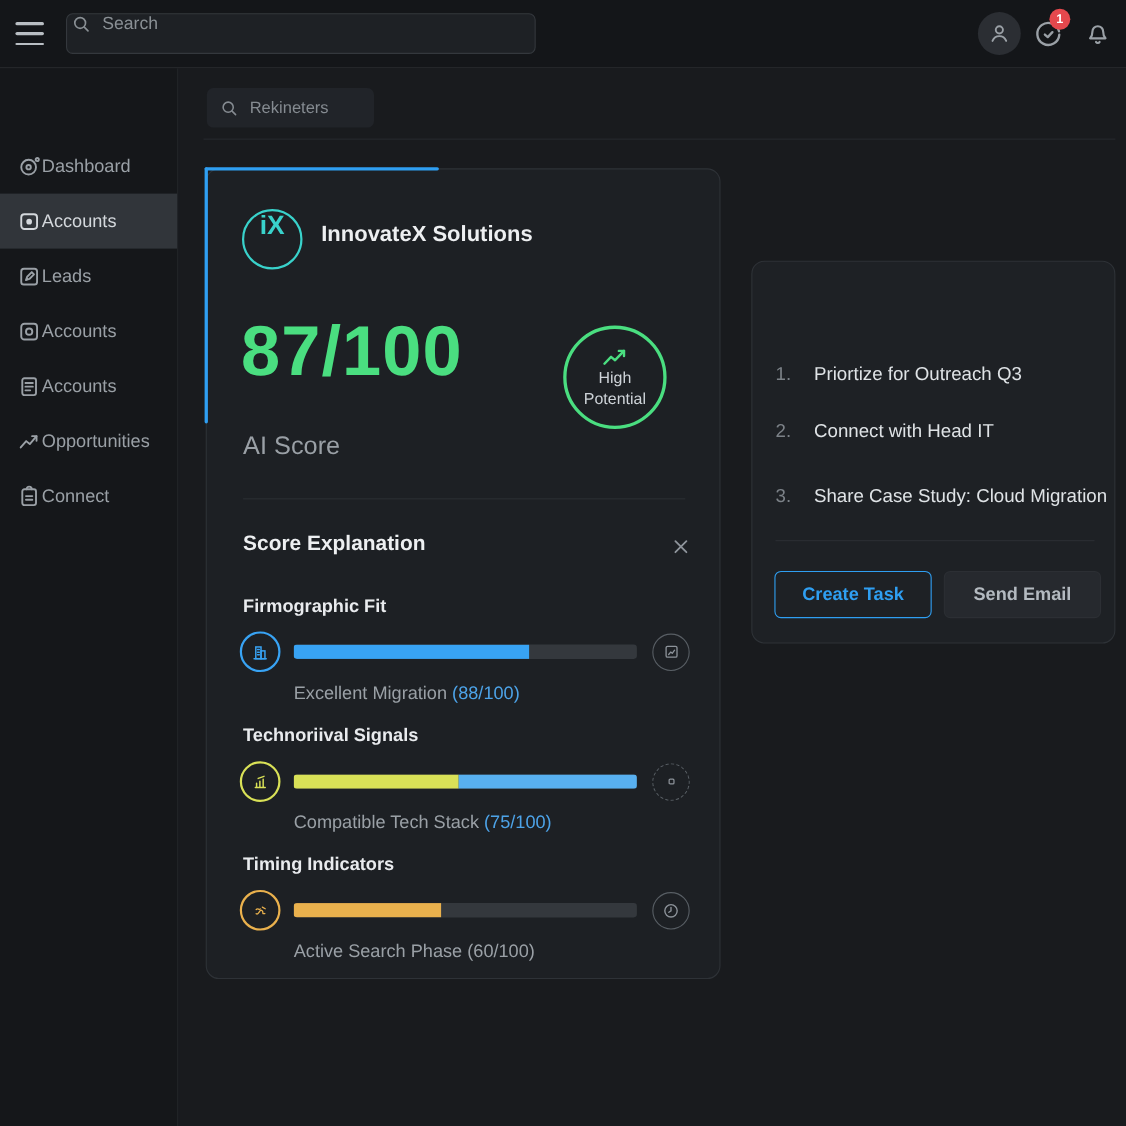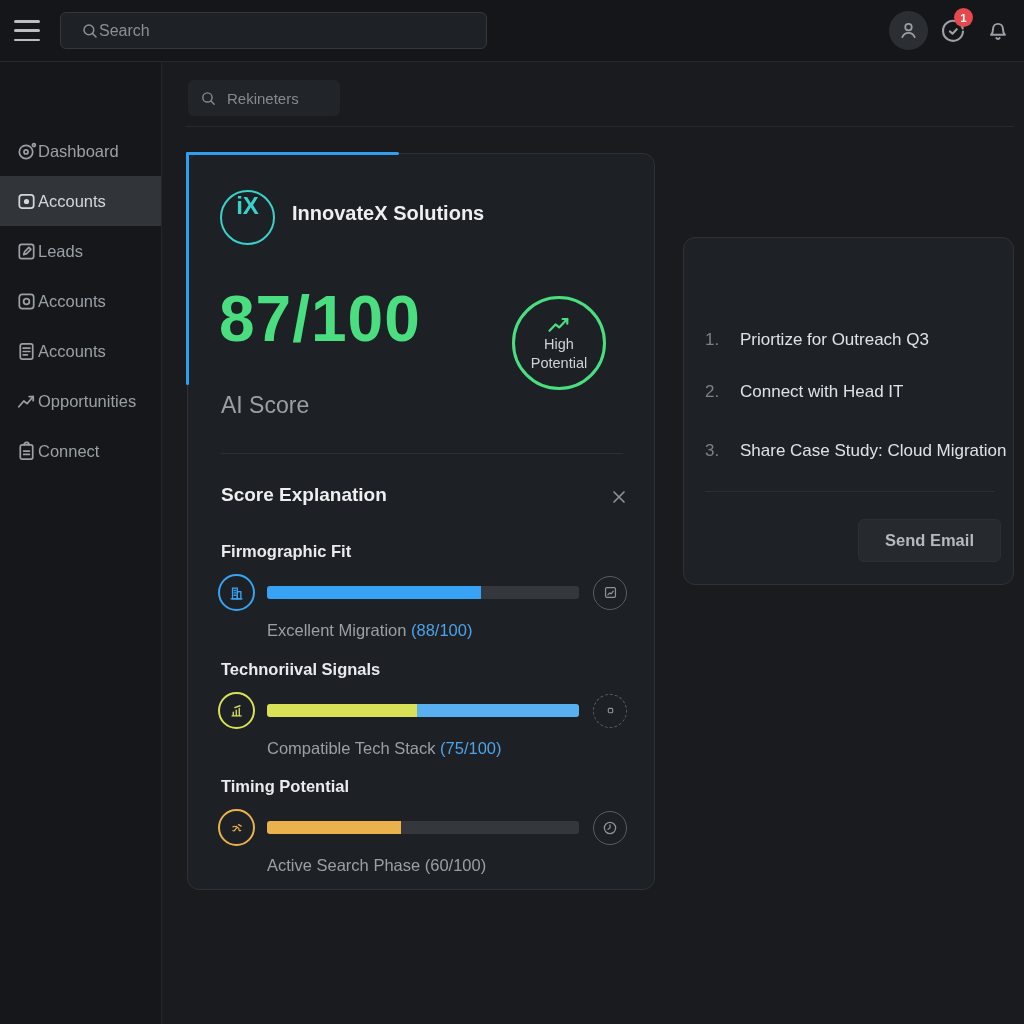--- a/index.html
+++ b/index.html
@@ -3,21 +3,21 @@
 <meta charset="utf-8">
 <style>
   * { margin:0; padding:0; box-sizing:border-box; }
   html,body { width:1024px; height:1024px; background:#191b1e; font-family:"Liberation Sans",sans-serif; overflow:hidden; }
   .stage { position:relative; width:1024px; height:1024px; }
 
   
   .topbar { position:absolute; top:0; left:0; width:1024px; height:62px; background:#141619; border-bottom:1px solid #26282c; z-index:5; }
   .hamburger { position:absolute; left:14px; top:20px; width:26px; height:21px; display:flex; flex-direction:column; justify-content:space-between; cursor:pointer; }
   .hamburger span { display:block; height:2.5px; background:#b9bec3; border-radius:2px; }
-  .search-box { position:absolute; left:60px; top:12px; width:427px; height:37px; background:#1e2125; border:1px solid #34383d; border-radius:6px; display:flex; align-items:center; padding:0 20px; }
+  .search-box { position:absolute; left:60px; top:12px; width:427px; height:37px; background:#1e2125; border:1px solid #34383d; border-radius:6px; display:flex; align-items:flex-start; gap:10px; padding:0 4px; }
   .search-box svg { flex:0 0 auto; color:#8a9095; }
   .search-box input { flex:1; background:transparent; border:none; outline:none; color:#cfd3d7; font-size:16px; font-family:inherit; }
   .search-box input::placeholder { color:#8a9095; }
   .avatar { position:absolute; left:889px; top:11px; width:39px; height:39px; border-radius:50%; background:#2b2e33; color:#9aa0a6; display:flex; align-items:center; justify-content:center; cursor:pointer; }
   .shield-btn { position:absolute; left:938px; top:16px; width:30px; height:30px; color:#9aa0a6; cursor:pointer; }
   .notif-badge { position:absolute; left:954px; top:8px; width:19px; height:19px; border-radius:50%; background:#e5484d; color:#ffffff; font-size:11.5px; font-weight:700; display:flex; align-items:center; justify-content:center; }
   .bell-btn { position:absolute; left:984px; top:15px; width:30px; height:30px; color:#9aa0a6; cursor:pointer; }
 
   
   .sidebar { position:absolute; top:62px; left:0; width:162px; height:962px; background:#15171a; border-right:1px solid #222529; padding-top:64px; }
@@ -256,21 +256,21 @@
               </svg>
           </div>
         </div>
         <div class="metric-caption">
           <span>Compatible Tech Stack</span>
           <span class="score-val" style="color:#4da3e8">(75/100)</span>
         </div>
       </div>
 
       <div class="metric m3">
-        <div class="metric-title">Timing Potential</div>
+        <div class="metric-title">Timing Indicators</div>
         <div class="metric-row">
           <div class="metric-icon" style="--c:#eab14d">
             <svg width="18" height="18" viewBox="0 0 24 24" fill="none" stroke="currentColor" stroke-width="1.6" stroke-linecap="round" stroke-linejoin="round">
                 <path d="M6.5 10.5c2.3-2.5 3.2 1.2 5.2-.8"></path>
                 <path d="M6.5 15.5c3 2.2 4.2-5.8 7-3.8s-1 4.6 3.5 3.6"></path>
                 <path d="M14 7.5l3.5 2"></path>
               </svg>
           </div>
           <div class="metric-bar">
             <div class="seg" style="width:43%;background:#eab14d"></div>
@@ -300,17 +300,18 @@
         <span class="num">2.</span>
         <span>Connect with Head IT</span>
       </div>
       <div class="action-item a3">
         <span class="num">3.</span>
         <span>Share Case Study: Cloud Migration</span>
       </div>
 
       <div class="actions-divider"></div>
 
+      <button class="btn btn-primary">Create Task</button>
       <button class="btn btn-secondary">Send Email</button>
     </section>
 
   </main>
 </div>
 
 </body></html>

